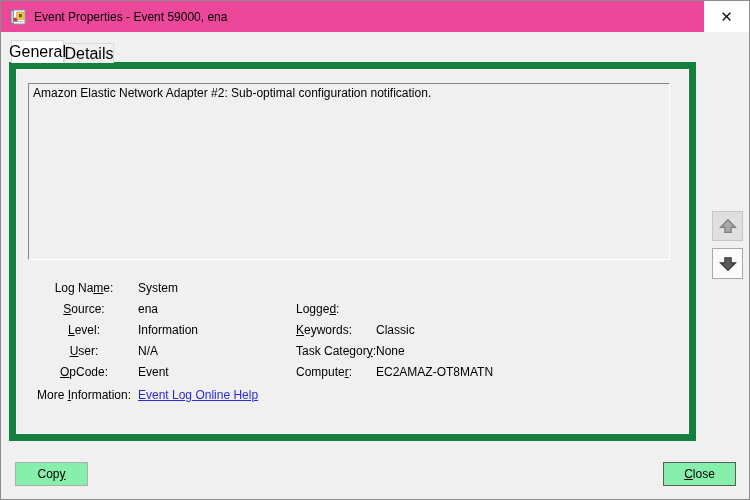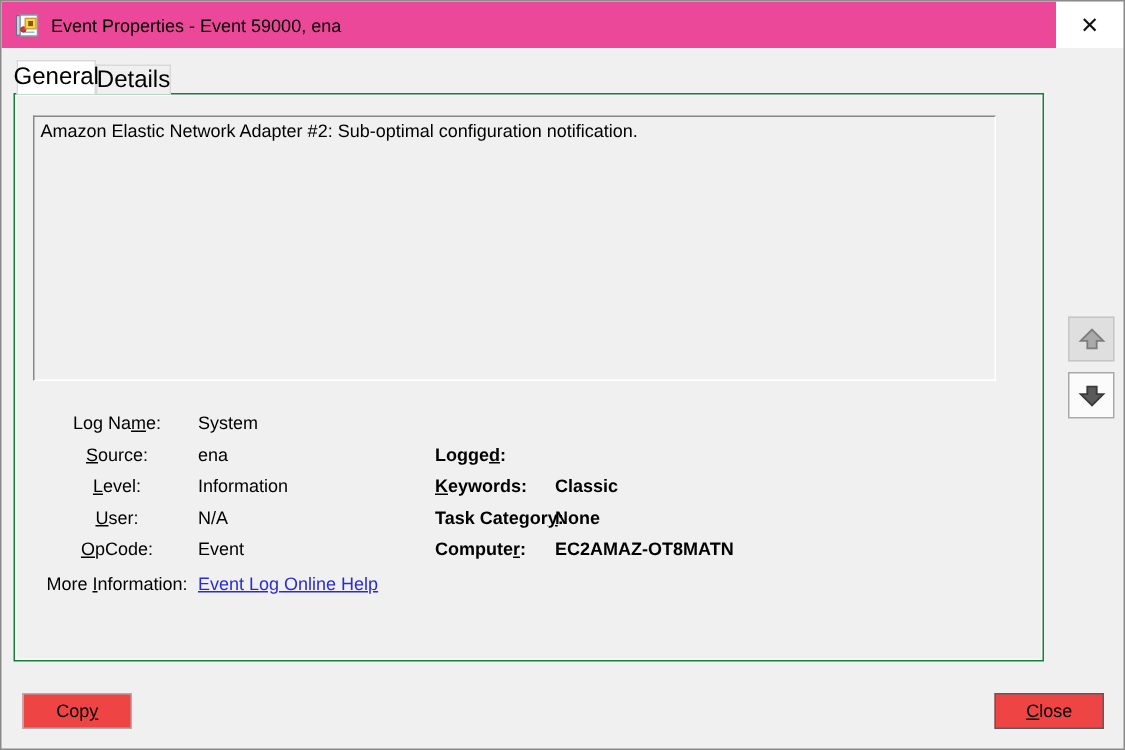--- a/index.html
+++ b/index.html
@@ -14,39 +14,39 @@
   .titlebar .title{margin-left:8px;font-size:12px;white-space:nowrap;}
   .win-close{position:absolute;right:0;top:0;width:45px;height:31px;border:none;background:#ffffff;
     font-size:15px;font-weight:300;color:#111;display:flex;align-items:center;justify-content:center;cursor:default;padding:0;}
   
   .tab{position:absolute;display:flex;align-items:center;justify-content:center;
     border:1px solid #d9d9d9;border-bottom:none;background:#f0f0f0;font-size:16px;z-index:2;}
   .tab.active{left:10px;top:39px;width:53px;height:23px;background:#ffffff;z-index:3;}
   .tab.inactive{left:63px;top:42px;width:50px;height:20px;}
   
   .pane{position:absolute;left:8px;top:61px;width:687px;height:379px;background:#f0f0f0;
-    border:1px solid #15803d;box-shadow:inset 0 0 0 1px #fbfbfb;}
+    border:7px solid #15803d;box-shadow:inset 0 0 0 1px #fbfbfb;}
   
   .msgbox{position:absolute;left:12px;top:14px;width:642px;height:177px;background:#f0f0f0;
     border-style:solid;border-width:1px;border-color:#878787 #ffffff #ffffff #878787;
     padding:2px 4px;overflow:auto;line-height:15px;}
   
   .cols-left{position:absolute;left:14px;top:208px;}
-  .cols-right{position:absolute;left:280px;top:229px;font-weight:bold;}
+  .cols-right{position:absolute;left:280px;top:229px;}
   .frow{display:flex;height:21px;align-items:center;white-space:nowrap;}
   .cols-left .flabel{width:108px;flex:0 0 auto;text-align:center;}
   .cols-right .flabel{width:80px;flex:0 0 auto;}
   .frow.moreinfo{margin-top:2px;}
   a.helplink{color:#2b2bd5;text-decoration:underline;cursor:pointer;}
   
   .navbtn{position:absolute;left:711px;width:31px;padding:0;display:flex;align-items:center;justify-content:center;cursor:default;}
   .navbtn.up{top:210px;height:30px;background:#dfdfdf;border:1px solid #c6c6c6;}
   .navbtn.down{top:247px;height:31px;background:#fbfbfb;border:1px solid #a9a9a9;}
   
-  .pushbtn{position:absolute;top:461px;width:73px;height:24px;background:#ef4444;
+  .pushbtn{position:absolute;top:461px;width:73px;height:24px;background:#86efac;
     border:1px solid #adadad;font-size:12px;color:#000;padding:0;cursor:default;}
   .pushbtn.copy{left:14px;}
   .pushbtn.close{left:662px;border-color:#5c5c5c;}
   u{text-decoration:underline;}
 </style>
 </head>
 <body>
 
 <div class="window">
 

